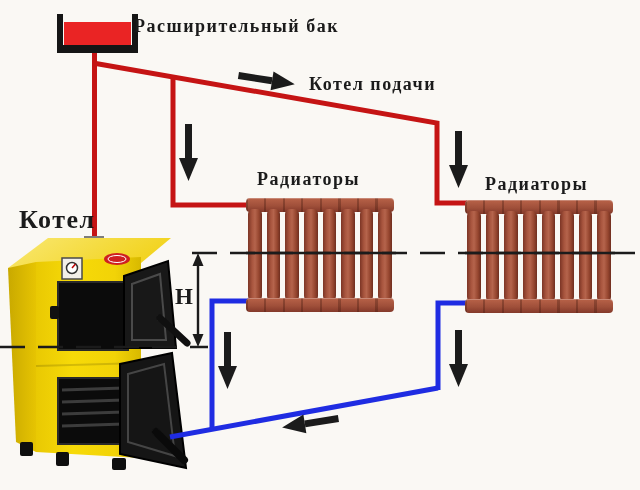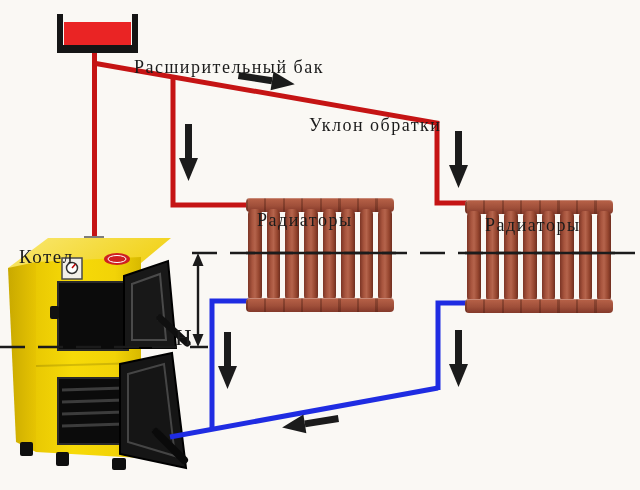--- a/index.html
+++ b/index.html
@@ -2,22 +2,22 @@
 <html style="--background: #faf8f4; --supply-pipe: #c51414; --return-pipe: #1f2ce2; --tank-water: #ea2424; --radiator-body: #a0503a; --boiler-body: #f2d307; --line-black: #1b1b1b;"><head>
 <meta charset="utf-8">
 <style>
   html,body{margin:0;padding:0;}
   body{width:640px;height:490px;overflow:hidden;}
   #stage{position:relative;width:640px;height:490px;background:var(--background,#faf8f4);
          font-family:"Liberation Serif","DejaVu Serif",serif;}
   .abs{position:absolute;left:0;top:0;}
   .layer1{z-index:1;} .layer3{z-index:3;}
   .component{position:absolute;z-index:2;}
-  .label{position:absolute;z-index:4;font-weight:normal;color:var(--line-black,#1b1b1b);
-         font-size:18px;letter-spacing:1.5px;white-space:nowrap;margin-top:41px;}
+  .label{position:absolute;z-index:4;font-weight:bold;color:var(--line-black,#1b1b1b);
+         font-size:18px;letter-spacing:1.5px;white-space:nowrap;}
   
   #tank{left:57px;top:14px;width:69px;height:31px;
         border-left:6px solid #151515;border-right:6px solid #151515;border-bottom:8px solid #151515;}
   #tank .water{position:absolute;left:1px;right:1px;top:8px;bottom:0;background:var(--tank-water,#ea2424);}
   
   .radiator{position:absolute;z-index:2;}
   .rad-header{position:absolute;left:0;right:0;height:14px;border-radius:4px;
     background:
       repeating-linear-gradient(90deg, rgba(55,18,8,.30) 0 2px, rgba(255,255,255,0) 2px 18.5px),
       linear-gradient(180deg,#b86248 0%,#a0503a 55%,#84392a 100%);
@@ -155,19 +155,19 @@
         <rect x="0" y="0" width="34" height="7"></rect>
         <polygon points="34,-6 34,13 57,3.5"></polygon>
       </g>
     <g fill="var(--line-black)" transform="translate(339,422) rotate(171)">
         <rect x="0" y="0" width="34" height="7"></rect>
         <polygon points="34,-6 34,13 57,3.5"></polygon>
       </g>
   </svg>
 
   <div class="label" style="left:134px;top:16px">Расширительный бак</div>
-  <div class="label" style="left:309px;top:74px">Уклон обратки</div>
+  <div class="label" style="left:309px;top:74px">Котел подачи</div>
   <div class="label" style="left:257px;top:169px">Радиаторы</div>
   <div class="label" style="left:485px;top:174px">Радиаторы</div>
-  <div class="label" style="left:19px;top:205px;font-size:19px">Котел</div>
+  <div class="label" style="left:19px;top:205px;font-size:26px">Котел</div>
   <div class="label" style="left:175px;top:284px;font-size:23px;letter-spacing:0">H</div>
 
 </div>
 
 </body></html>

